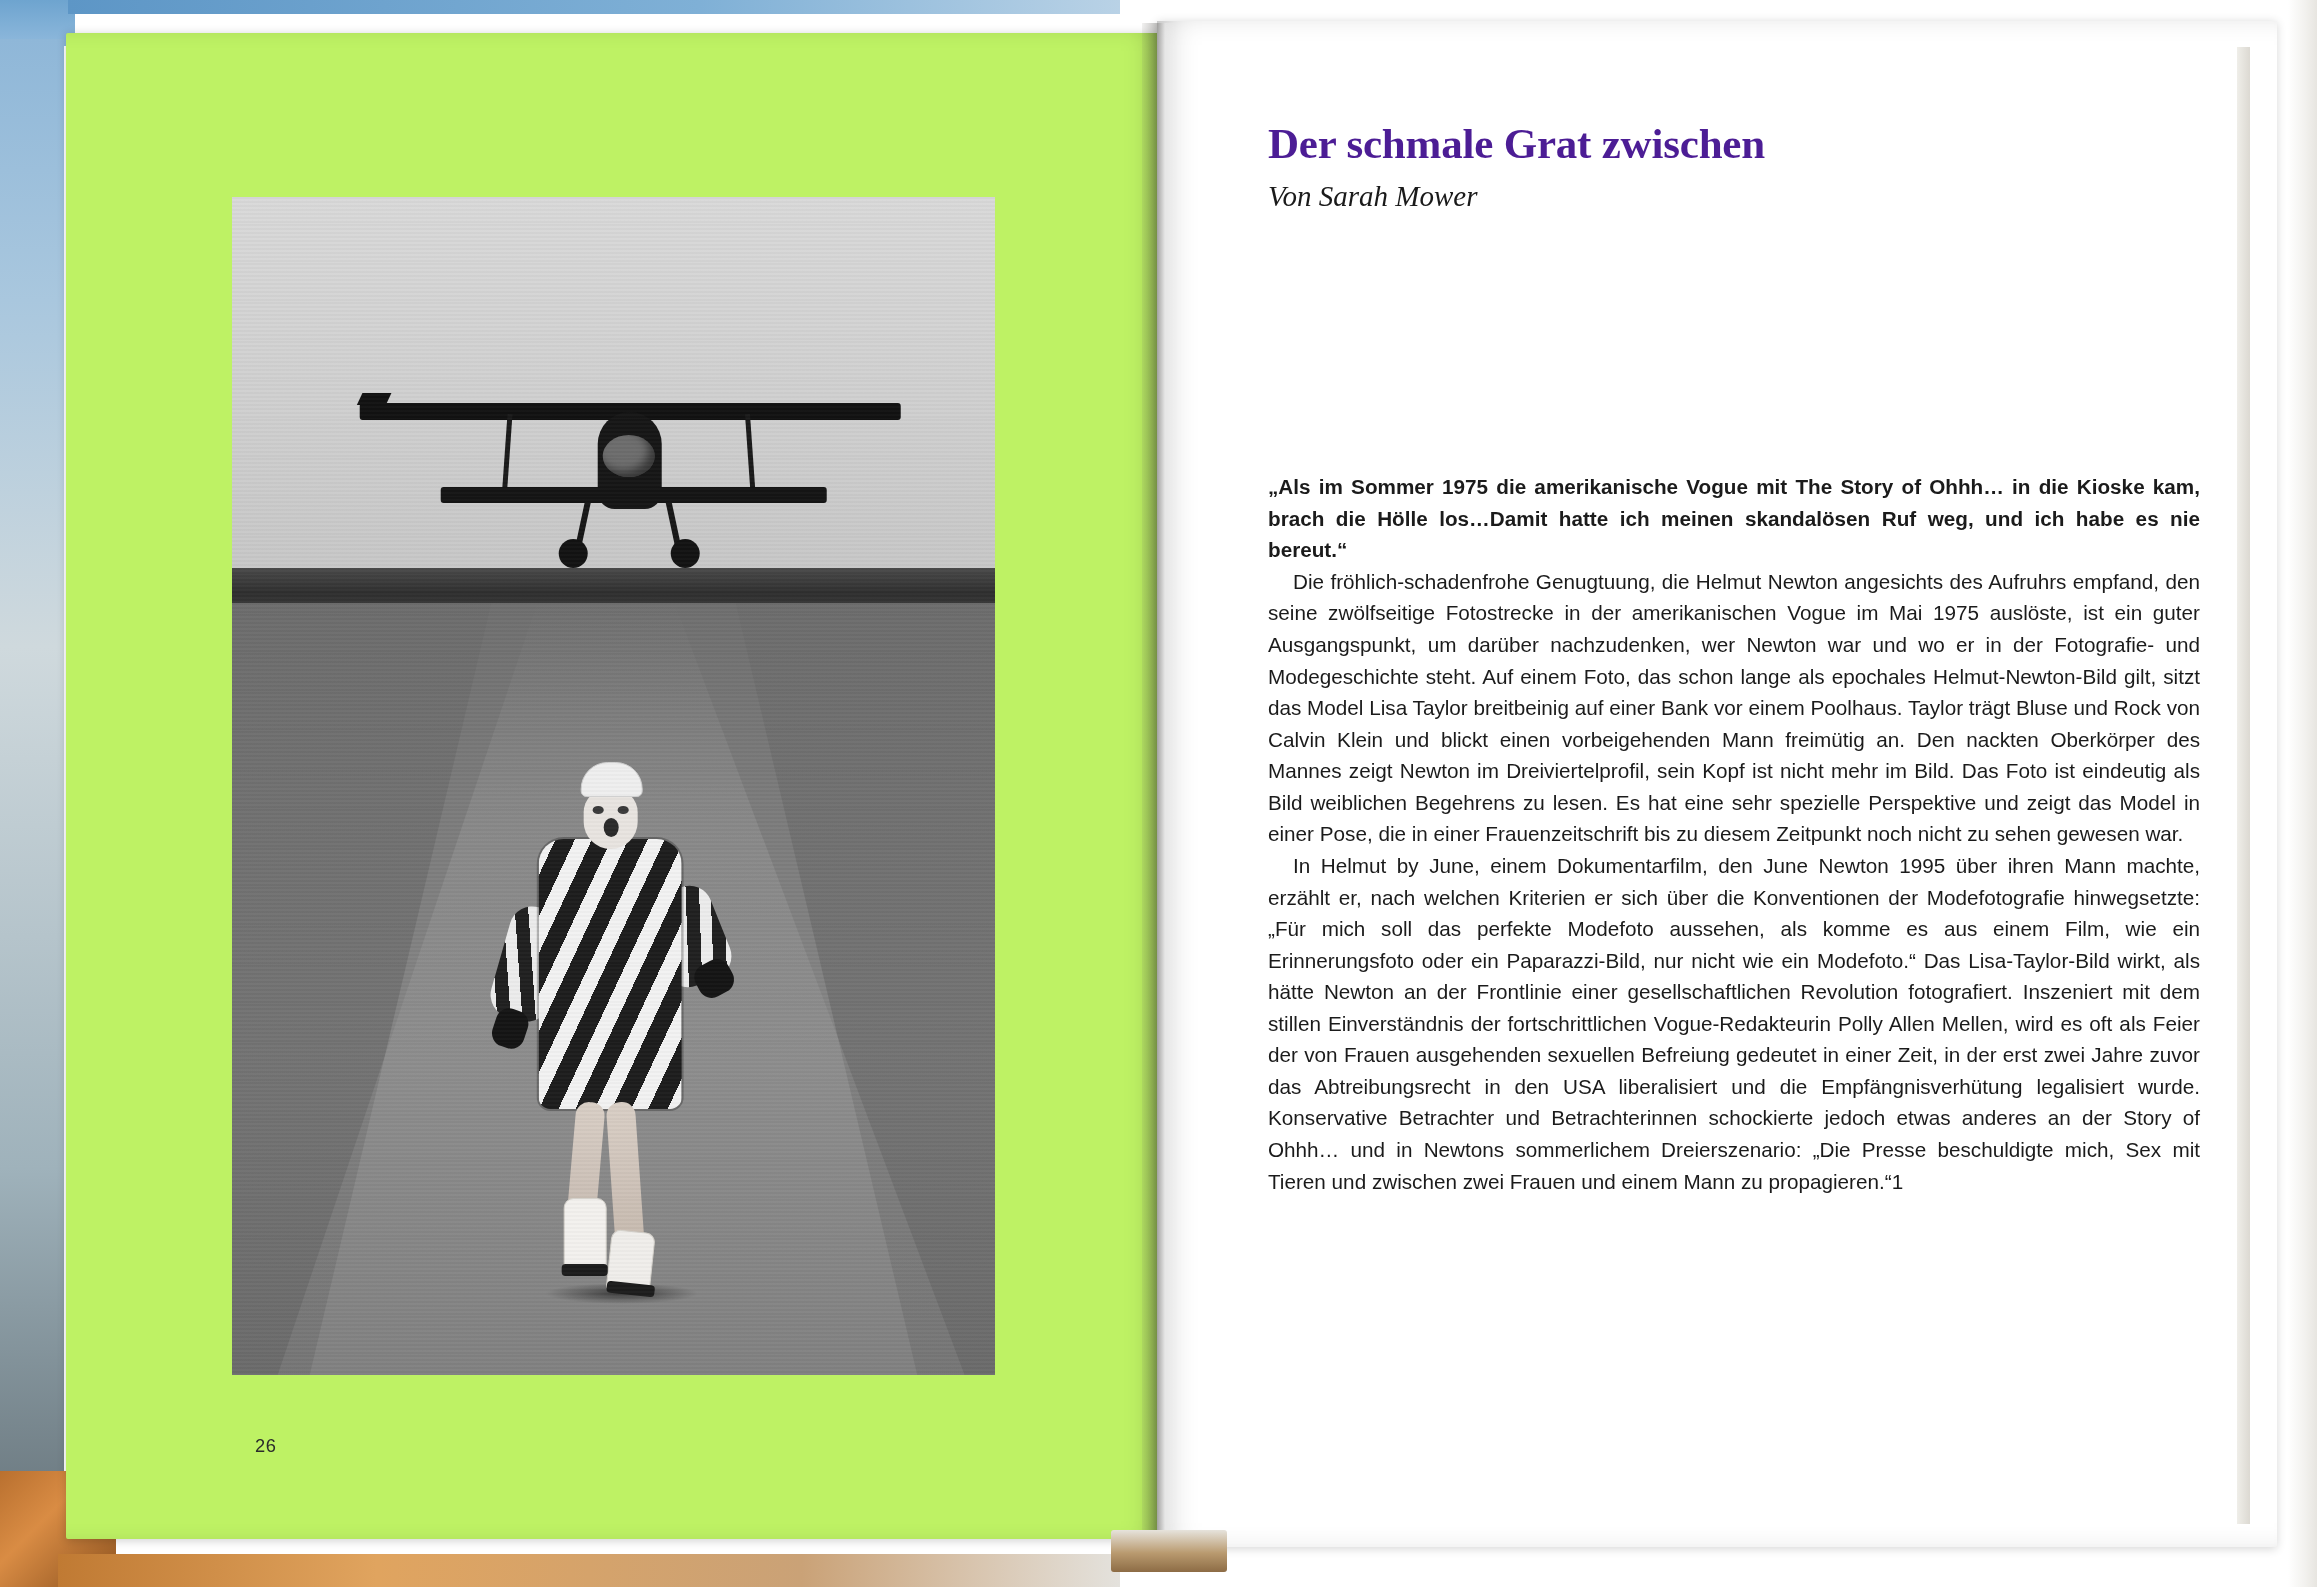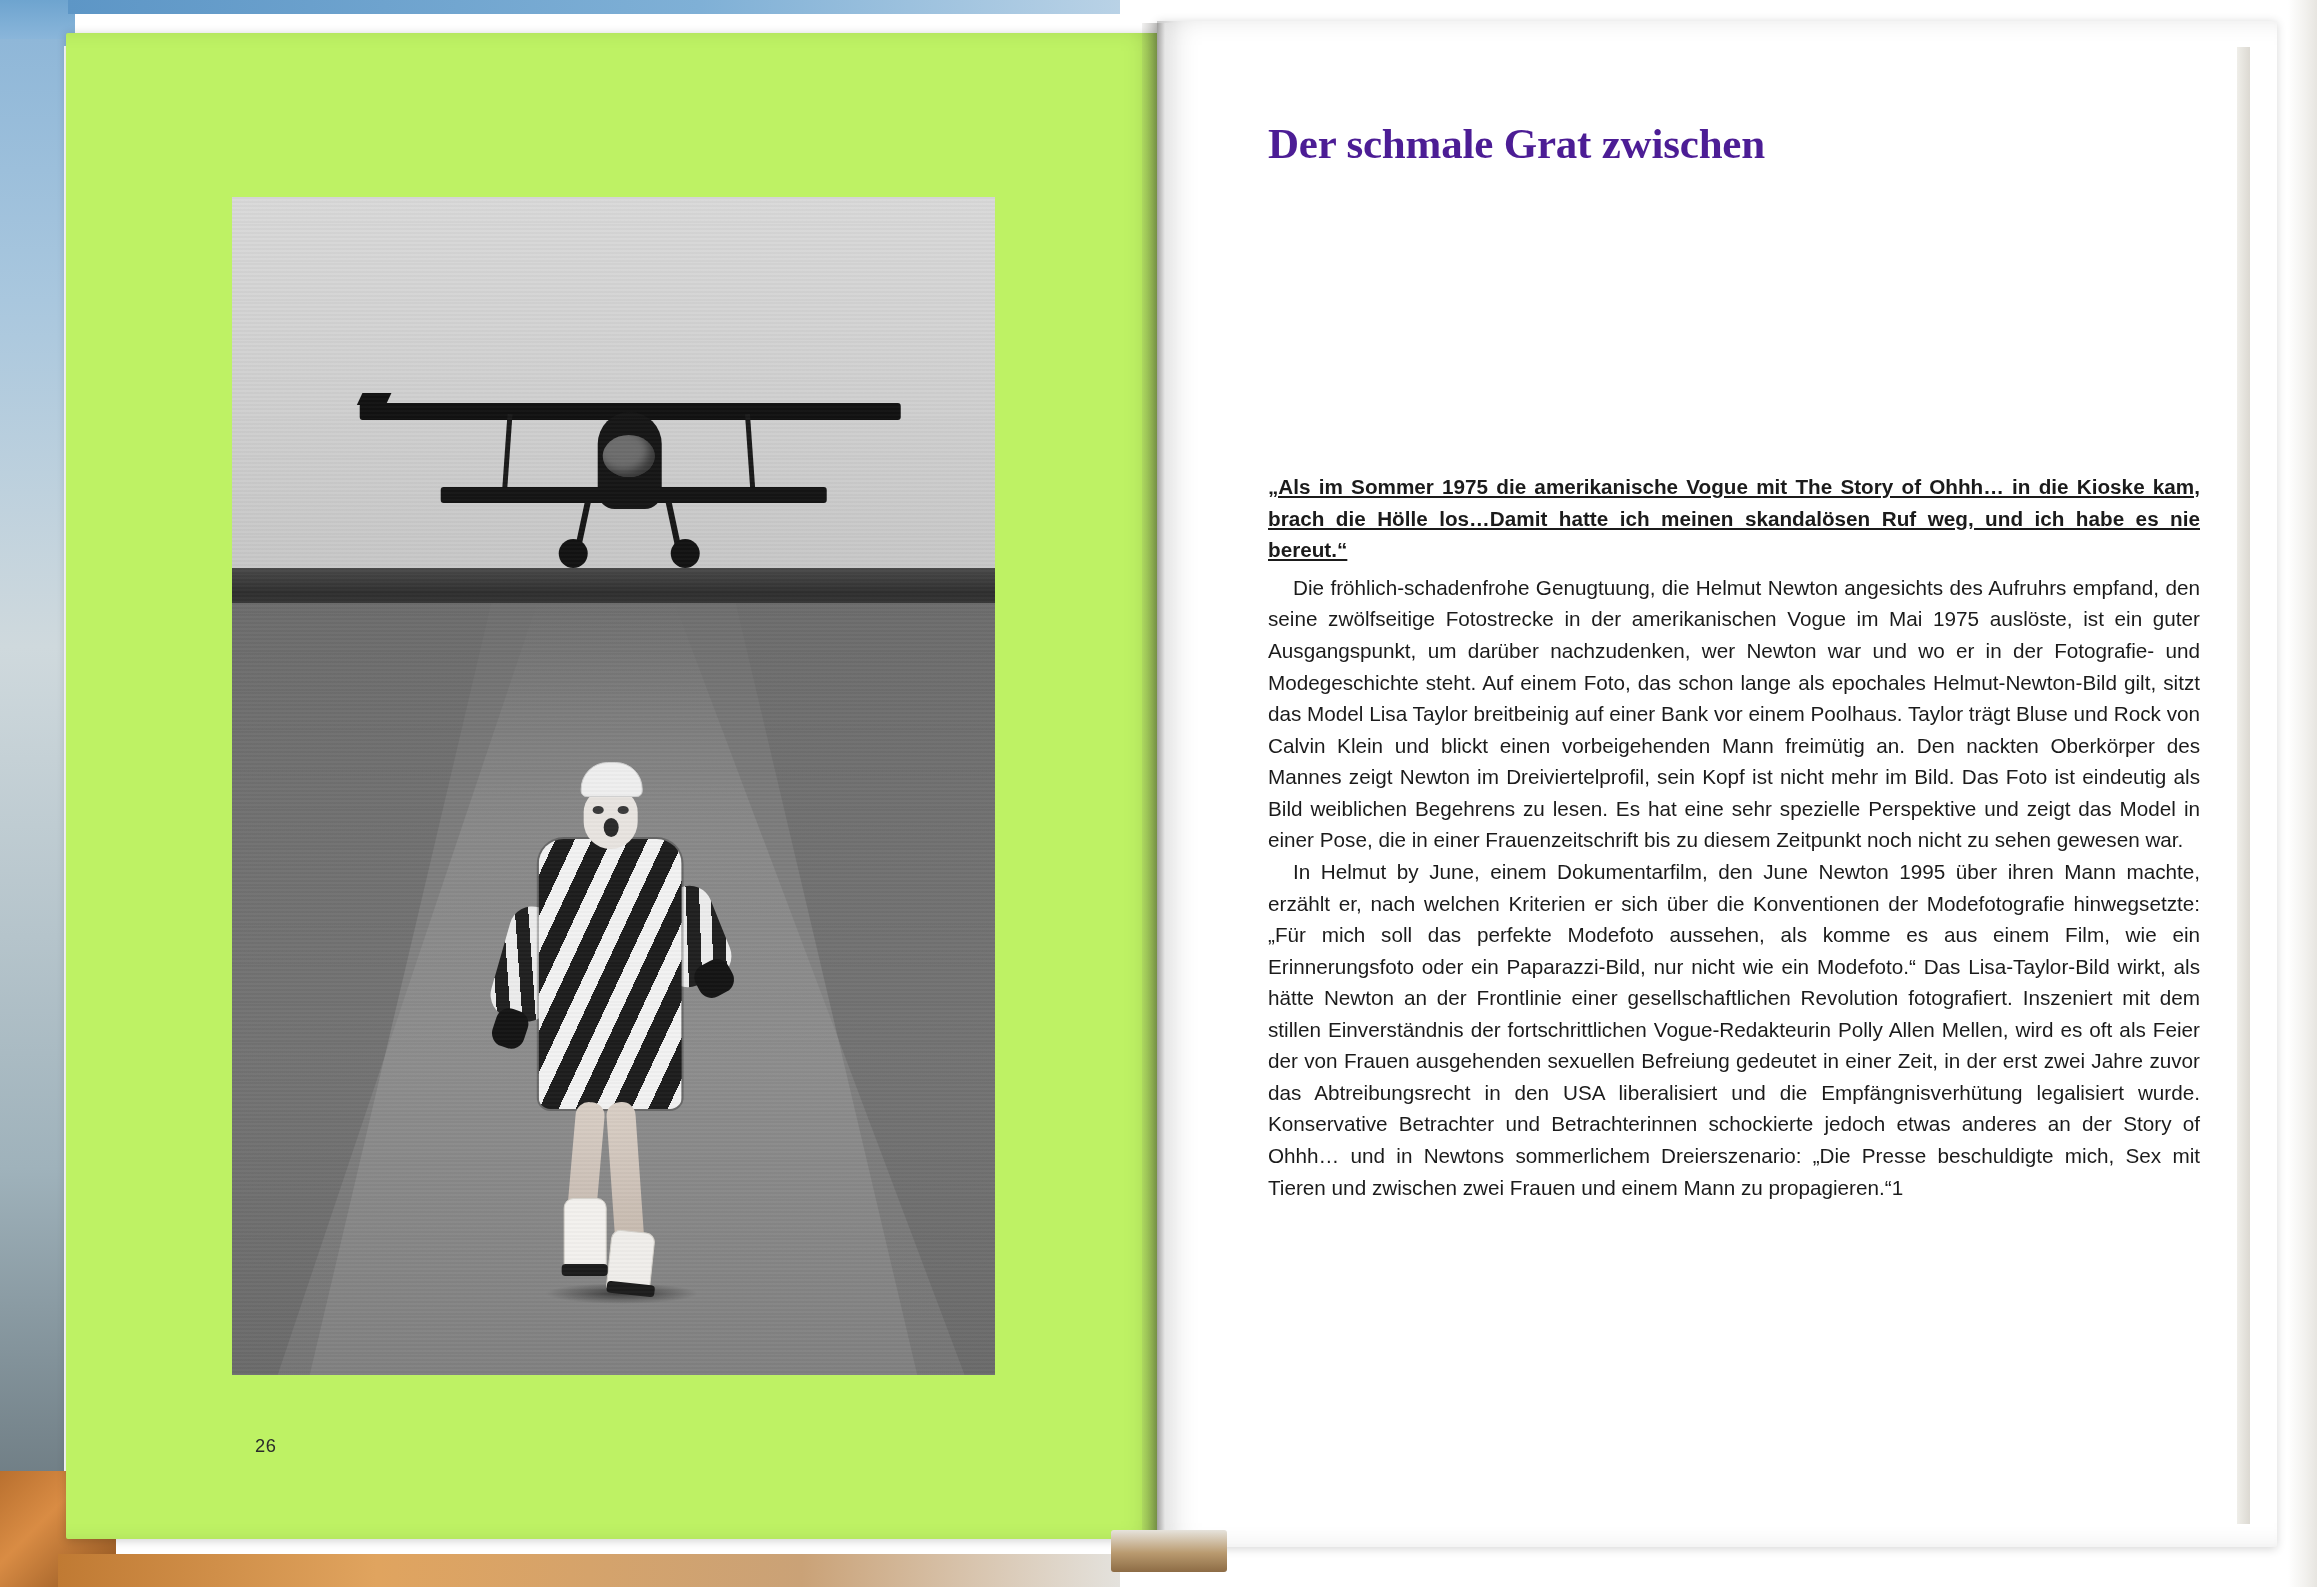--- a/index.html
+++ b/index.html
@@ -365,22 +365,21 @@
     font-family: "Liberation Sans", sans-serif;
     font-size: 20.7px;
     line-height: 1.525;
     color: #1b1b1b;
     text-align: justify;
     hyphens: auto;
   }
   .lead {
     font-weight: 700;
     display: block;
-    margin-bottom: 6px;
-    text-decoration: underline;
+    margin-bottom: 0;
   }
   .body p {
     margin: 0;
     text-indent: 25px;
   }
   .body p.no-indent { text-indent: 0; }
 </style>
 </head>
 <body>
 
@@ -443,20 +442,21 @@
 
       <div class="folio folio-left">26</div>
     </div>
 
     <div class="page page-right">
 
       <div class="article">
         <h1 class="headline">
           <span>Der schmale Grat zwischen</span><br>
         </h1>
+        <p class="byline">Von Sarah Mower</p>
       </div>
 
       <div class="body">
         <p class="no-indent">
             <span class="lead">„Als im Sommer 1975 die amerikanische Vogue mit The Story of Ohhh… in die Kioske kam, brach die Hölle los…Damit hatte ich meinen skandalösen Ruf weg, und ich habe es nie bereut.“</span>
           </p>
         <p>Die fröhlich-schadenfrohe Genugtuung, die Helmut Newton angesichts des Aufruhrs empfand, den seine zwölfseitige Fotostrecke in der amerikanischen Vogue im Mai 1975 auslöste, ist ein guter Ausgangspunkt, um darüber nachzudenken, wer Newton war und wo er in der Fotografie- und Modegeschichte steht. Auf einem Foto, das schon lange als epochales Helmut-Newton-Bild gilt, sitzt das Model Lisa Taylor breitbeinig auf einer Bank vor einem Poolhaus. Taylor trägt Bluse und Rock von Calvin Klein und blickt einen vorbeigehenden Mann freimütig an. Den nackten Oberkörper des Mannes zeigt Newton im Dreiviertelprofil, sein Kopf ist nicht mehr im Bild. Das Foto ist eindeutig als Bild weiblichen Begehrens zu lesen. Es hat eine sehr spezielle Perspektive und zeigt das Model in einer Pose, die in einer Frauenzeitschrift bis zu diesem Zeitpunkt noch nicht zu sehen gewesen war.</p>
         <p>In Helmut by June, einem Dokumentarfilm, den June Newton 1995 über ihren Mann machte, erzählt er, nach welchen Kriterien er sich über die Konventionen der Modefotografie hinwegsetzte: „Für mich soll das perfekte Modefoto aussehen, als komme es aus einem Film, wie ein Erinnerungsfoto oder ein Paparazzi-Bild, nur nicht wie ein Modefoto.“ Das Lisa-Taylor-Bild wirkt, als hätte Newton an der Frontlinie einer gesellschaftlichen Revolution fotografiert. Inszeniert mit dem stillen Einverständnis der fortschrittlichen Vogue-Redakteurin Polly Allen Mellen, wird es oft als Feier der von Frauen ausgehenden sexuellen Befreiung gedeutet in einer Zeit, in der erst zwei Jahre zuvor das Abtreibungsrecht in den USA liberalisiert und die Empfängnisverhütung legalisiert wurde. Konservative Betrachter und Betrachterinnen schockierte jedoch etwas anderes an der Story of Ohhh… und in Newtons sommerlichem Dreierszenario: „Die Presse beschuldigte mich, Sex mit Tieren und zwischen zwei Frauen und einem Mann zu propagieren.“1</p>
       </div>
 

